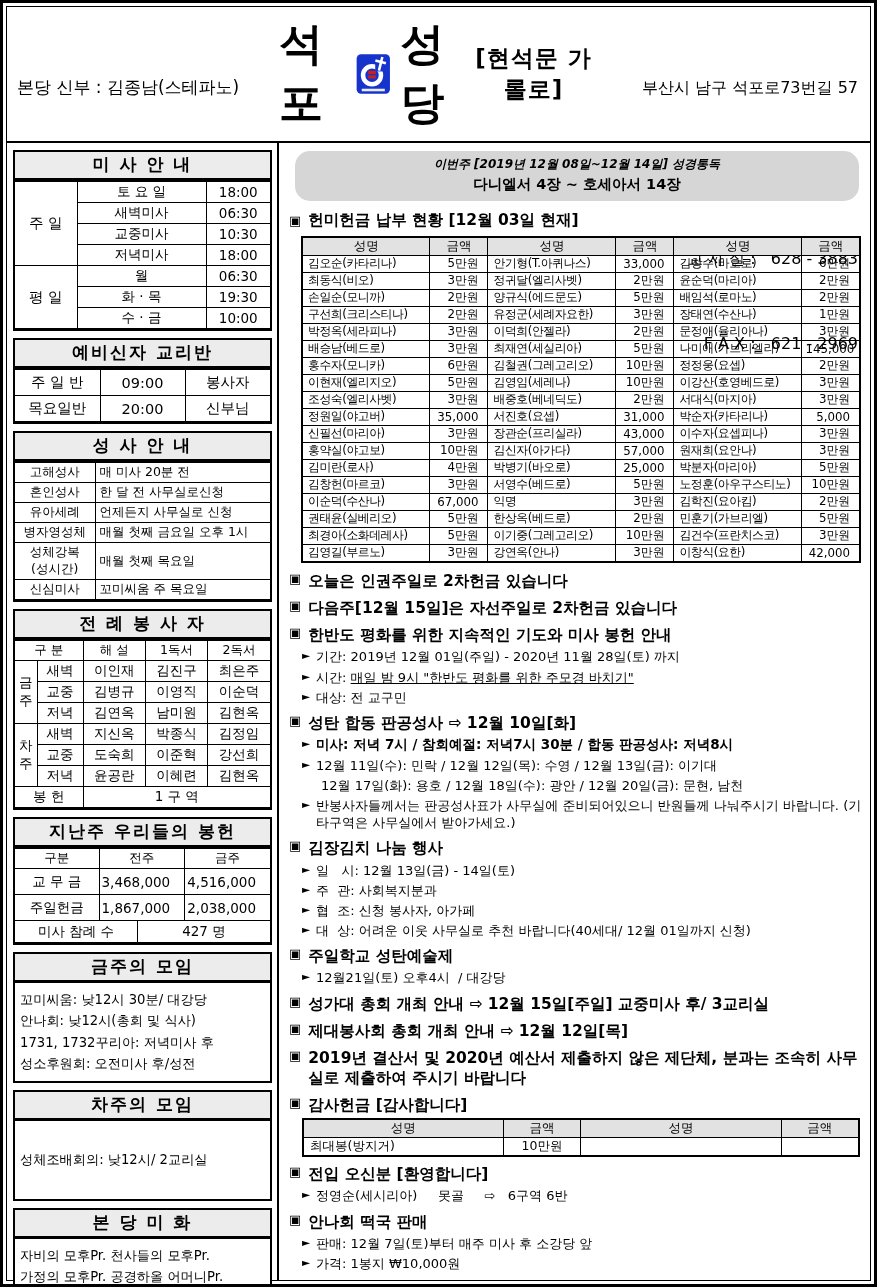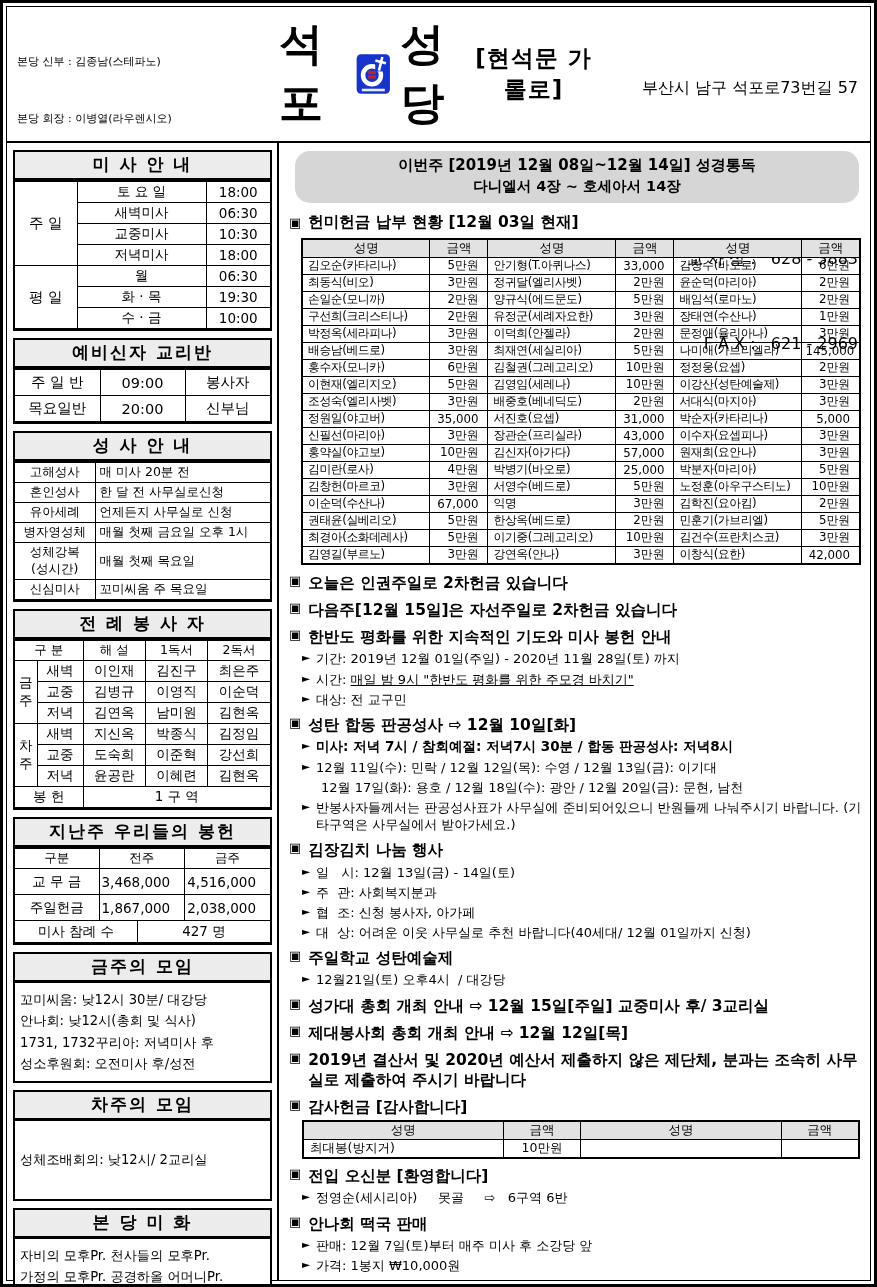--- a/index.html
+++ b/index.html
@@ -2,21 +2,21 @@
 <html><head>
 <meta charset="utf-8">
 <style>
   * { box-sizing: border-box; }
   body { margin:0; background:#fff; color:#000; font-family:"DejaVu Sans", sans-serif; }
   .page { width:877px; height:1287px; border:3px solid #000; padding:3px; overflow:hidden; background:#fff; }
   .inner { width:100%; height:100%; border:1px solid #000; display:flex; flex-direction:column; }
 
   
   header { display:flex; border-bottom:2px solid #000; height:136px; flex:0 0 auto; }
-  .h-left { width:272px; padding:8px 4px 2px 10px; font-size:11px; line-height:1.72; white-space:pre; }
+  .h-left { width:272px; padding:8px 4px 2px 10px; font-size:17px; line-height:1.72; white-space:pre; }
   .h-left .phone { padding-left:92px; }
   .h-center { flex:1; display:flex; flex-direction:row; align-items:center; justify-content:center; gap:8px; }
   .h-title { display:flex; align-items:center; gap:10px; font-size:44px; font-weight:bold; letter-spacing:8px; }
   .h-sub { font-size:23px; font-weight:bold; letter-spacing:1px;text-align:center; }
   .h-right { width:278px; padding:10px 12px 0 0; font-size:16px; line-height:1.78; white-space:pre; text-align:right; }
 
   .cols { display:flex; flex:1; min-height:0; }
   aside { width:272px; border-right:2px solid #000; padding:7px 5px 4px 6px; flex:0 0 auto; }
   .main { flex:1; min-width:0; padding:7px 7px 0 10px; }
 
@@ -34,21 +34,21 @@
   .cat td { height:26px; font-size:14.5px; }
   .sac td { font-size:12.5px; }
   .sac td.v { text-align:left; padding-left:4px; }
   .off td.amt { text-align:right; padding-right:14px; font-size:13.5px; }
   .lines { padding:6px 5px; font-size:13.2px; line-height:1.62; white-space:pre-wrap; }
   .lines.tall { min-height:78px; display:flex; align-items:center; }
   .line { margin:0; }
 
   
   .banner { background:#d6d6d6; border-radius:15px; text-align:center; font-weight:bold; padding:5px 0 7px; margin:1px 4px 9px 6px; }
-  .banner .l1 { font-size:15px; }
+  .banner .l1 { font-size:12px;font-style:italic; }
   .banner .l2 { font-size:14.5px; margin-top:2px; }
   .sec-head { font-weight:bold; font-size:15.5px; display:flex; gap:7px; align-items:baseline; margin:4px 0 5px; }
   .bullet { font-size:13px; }
   table.dt { border-collapse:collapse; width:calc(100% - 14px); margin:0 0 8px 12px; table-layout:fixed; border:2px solid #000; }
   .dt td, .dt th { border:1px solid #000; font-size:11.8px; height:16.5px; padding:0 3px; white-space:nowrap; overflow:hidden; }
   .dt th { background:#e2e2e2; font-weight:normal; font-size:12.5px; text-align:center; }
   .dt td.n { text-align:left; padding-left:5px; letter-spacing:-0.4px; }
   .dt td.a { text-align:right; padding-right:9px; }
   col.cn { width:22.9%; } col.ca { width:10.4%; }
   table.tt { border-collapse:collapse; width:calc(100% - 16px); margin:3px 0 5px 13px; table-layout:fixed; border:2px solid #000; }
@@ -419,21 +419,21 @@
                 <td class="n">김철권(그레고리오)</td>
                 <td class="a">10만원</td>
                 <td class="n">정정웅(요셉)</td>
                 <td class="a">2만원</td>
               </tr>
               <tr>
                 <td class="n">이현재(엘리지오)</td>
                 <td class="a">5만원</td>
                 <td class="n">김영임(세레나)</td>
                 <td class="a">10만원</td>
-                <td class="n">이강산(성탄예술제)</td>
+                <td class="n">이강산(호영베드로)</td>
                 <td class="a">3만원</td>
               </tr>
               <tr>
                 <td class="n">조성숙(엘리사벳)</td>
                 <td class="a">3만원</td>
                 <td class="n">배중호(베네딕도)</td>
                 <td class="a">2만원</td>
                 <td class="n">서대식(마지아)</td>
                 <td class="a">3만원</td>
               </tr>

